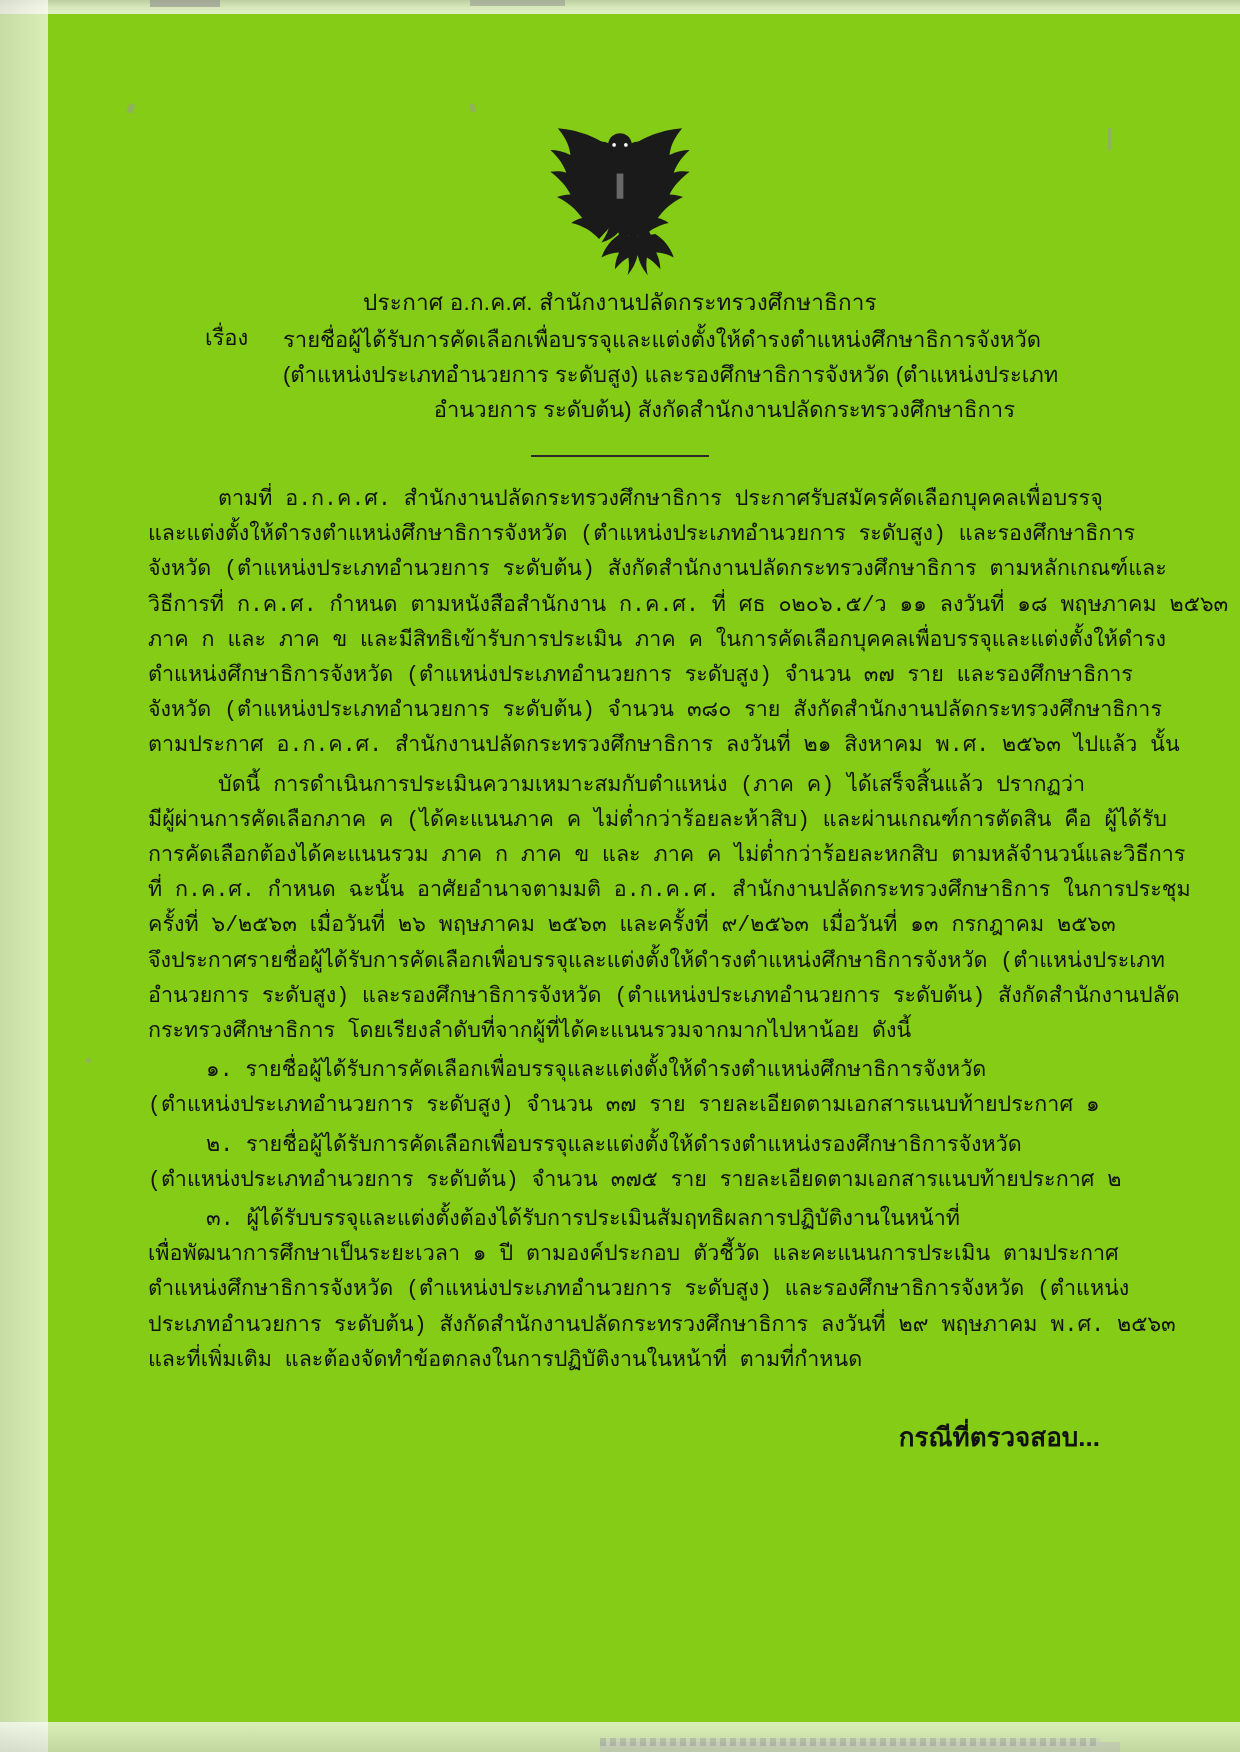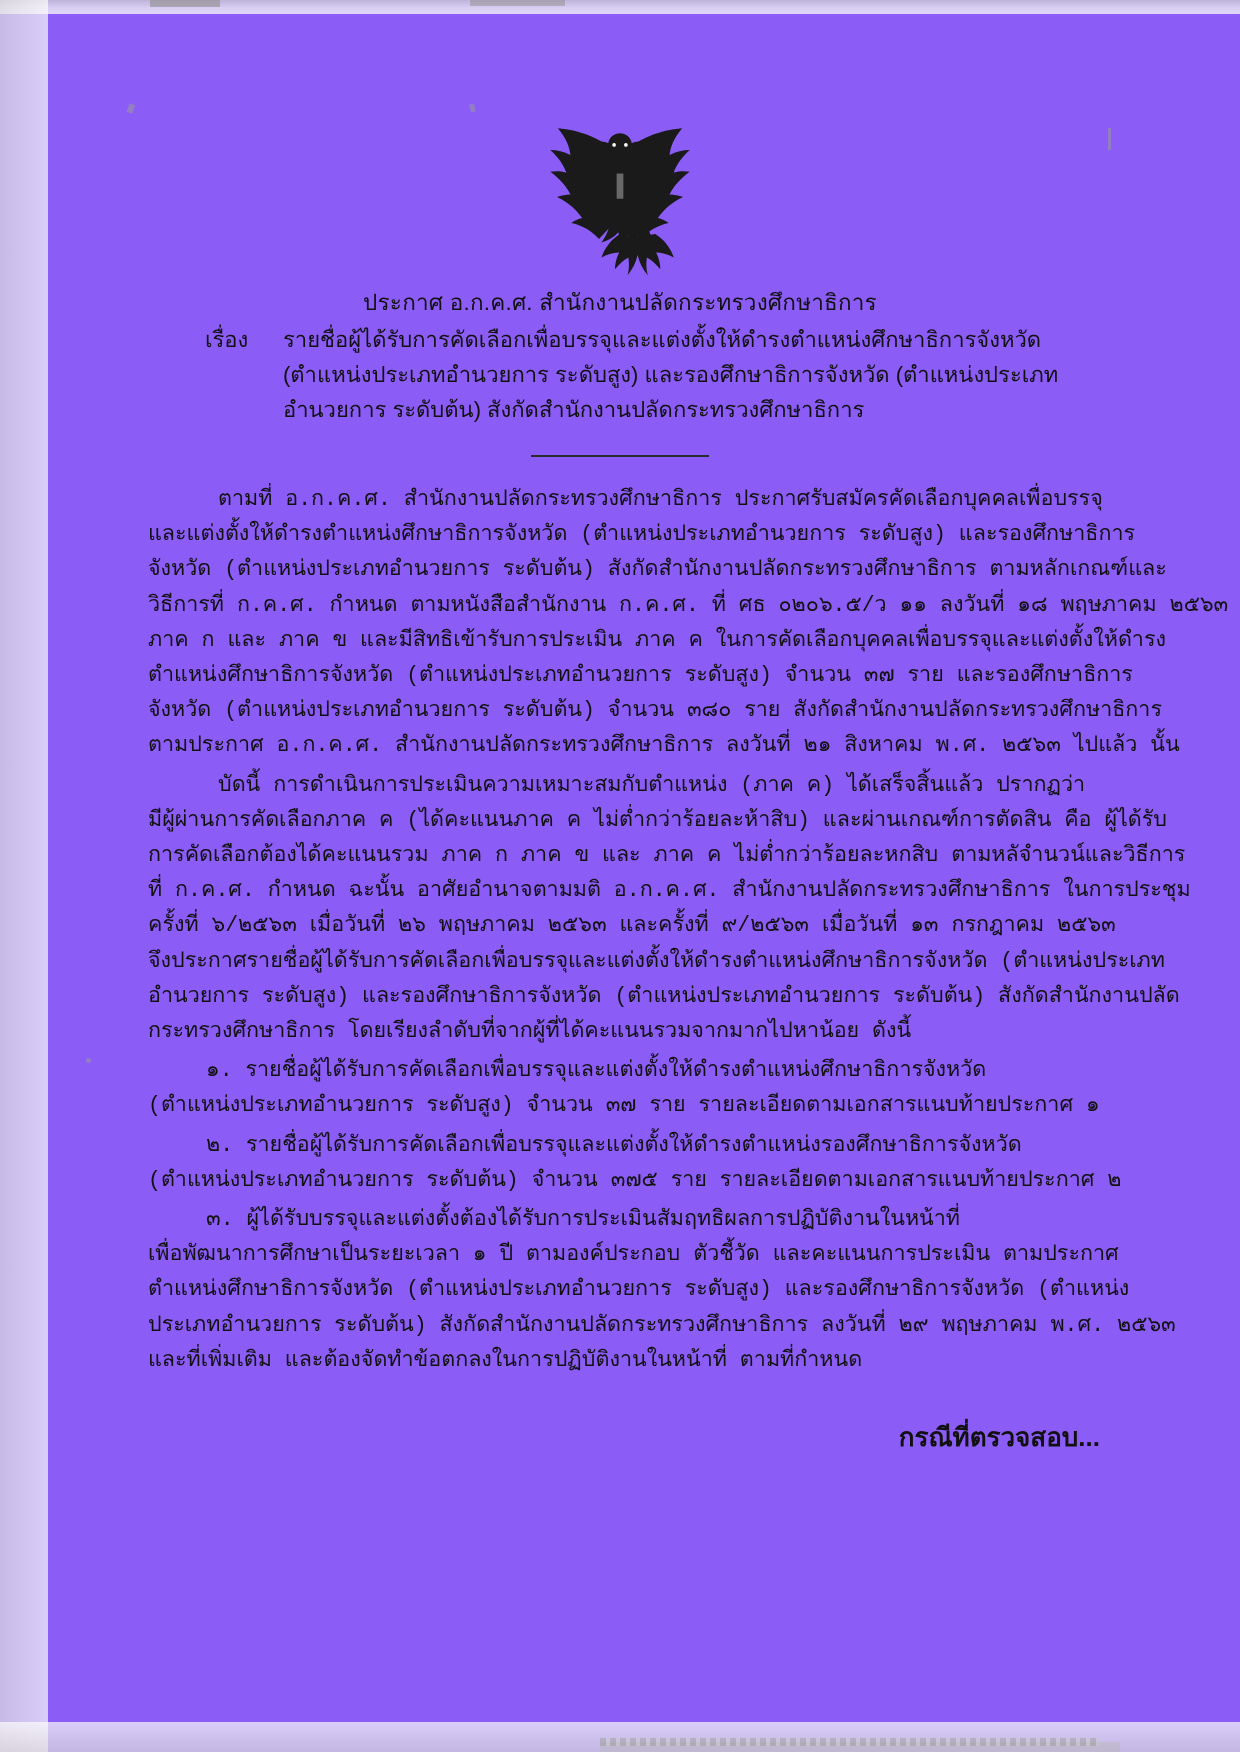--- a/index.html
+++ b/index.html
@@ -15,21 +15,21 @@
     color: #111;
     overflow: hidden;
   }
 
   
   #page {
     position: absolute;
     left: 0; top: 0;
     width: 1240px;
     height: 1752px;
-    background: #8b5cf6;
+    background: #84cc16;
   }
 
   
   .speck {
     position: absolute;
     background: #9a9a9a;
     opacity: .55;
   }
 
   .edge-shadow-top {
@@ -110,25 +110,26 @@
     font-family: "Liberation Sans", sans-serif;
     font-size: 22px;
     line-height: 35px;
   }
   .subject-label {
     position: absolute;
     left: 0;
     top: 0;
     width: 70px;
     text-align: left;
+    font-family: Liberation Mono, monospace;
   }
   .subject-lines {
     margin-left: 78px;
   }
-  .subject-lines div { white-space: nowrap; }
+  .subject-lines div { white-space: nowrap; text-align: right; }
 
   
   #divider {
     position: absolute;
     left: 0; right: 0;
     top: 455px;
     display: flex;
     justify-content: center;
   }
   #divider span {

